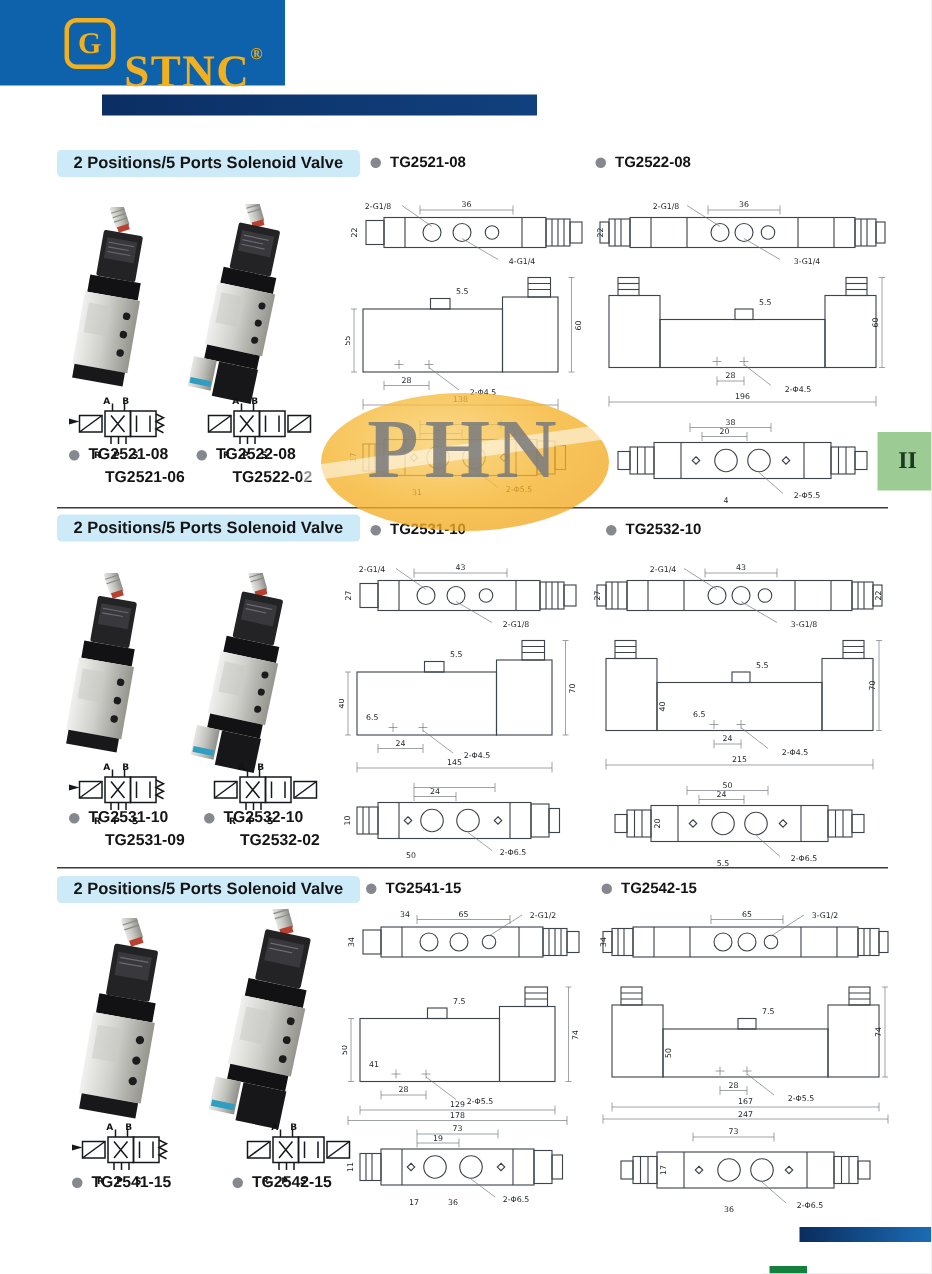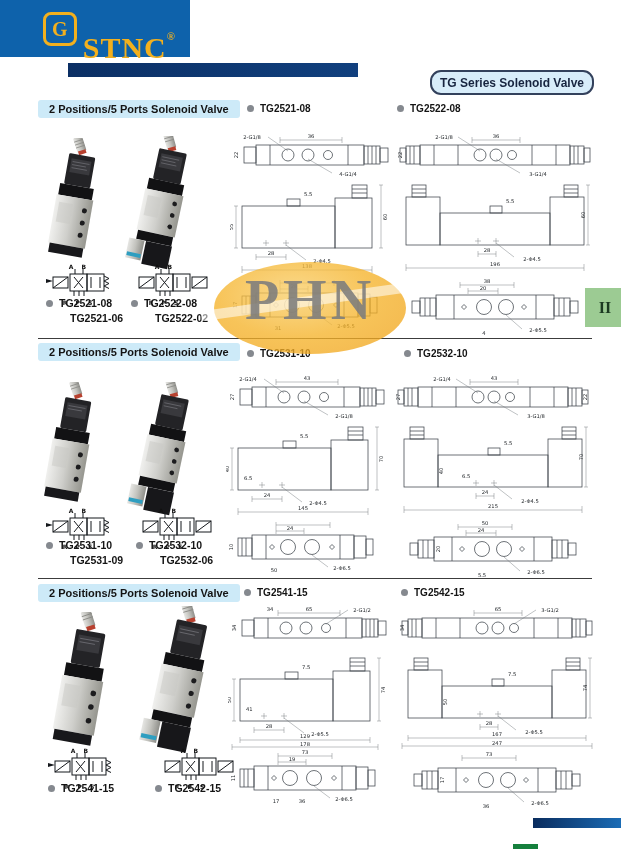--- a/index.html
+++ b/index.html
@@ -59,23 +59,20 @@
 
   <div class="logo-box">
     <div class="logo-inner">
       <span class="logo-icon">
           <span>G</span>
         </span>
       <span class="brand"><span>STNC</span><sup>®</sup></span>
     </div>
   </div>
   <div class="navy-bar"></div>
-  <div class="series-box">
-      <span>TG Series Solenoid Valve</span>
-    </div>
 
   <div class="side-tab">
       <span>II</span>
     </div>
 
   <div class="wm-ellipse"></div>
   <div class="wm-swoosh"></div>
   <div class="wm-text">PHN</div>
 
   <div class="badge" style="top:100px;">2 Positions/5 Ports Solenoid Valve</div>
@@ -419,21 +416,21 @@
         <span class="bullet"></span>
         <span>TG2531-10</span>
       </div>
     <div class="l2">TG2531-09</div>
   </div>
   <div class="models" style="left:136px;top:538px;">
     <div class="l1">
         <span class="bullet"></span>
         <span>TG2532-10</span>
       </div>
-    <div class="l2">TG2532-06</div>
+    <div class="l2">TG2532-02</div>
   </div>
 
   <svg class="dwg" style="left:226px;top:375px;" width="175" height="200" viewBox="0 0 175 200">
     <rect x="26" y="12" width="108" height="20"></rect>
     <line x1="40" y1="12" x2="40" y2="32"></line>
       <line x1="118" y1="12" x2="118" y2="32"></line>
     <circle cx="58" cy="22" r="6"></circle>
       <circle cx="78" cy="22" r="6"></circle>
       <circle cx="98" cy="22" r="4.5"></circle>
     <rect x="14" y="14" width="12" height="16"></rect>

